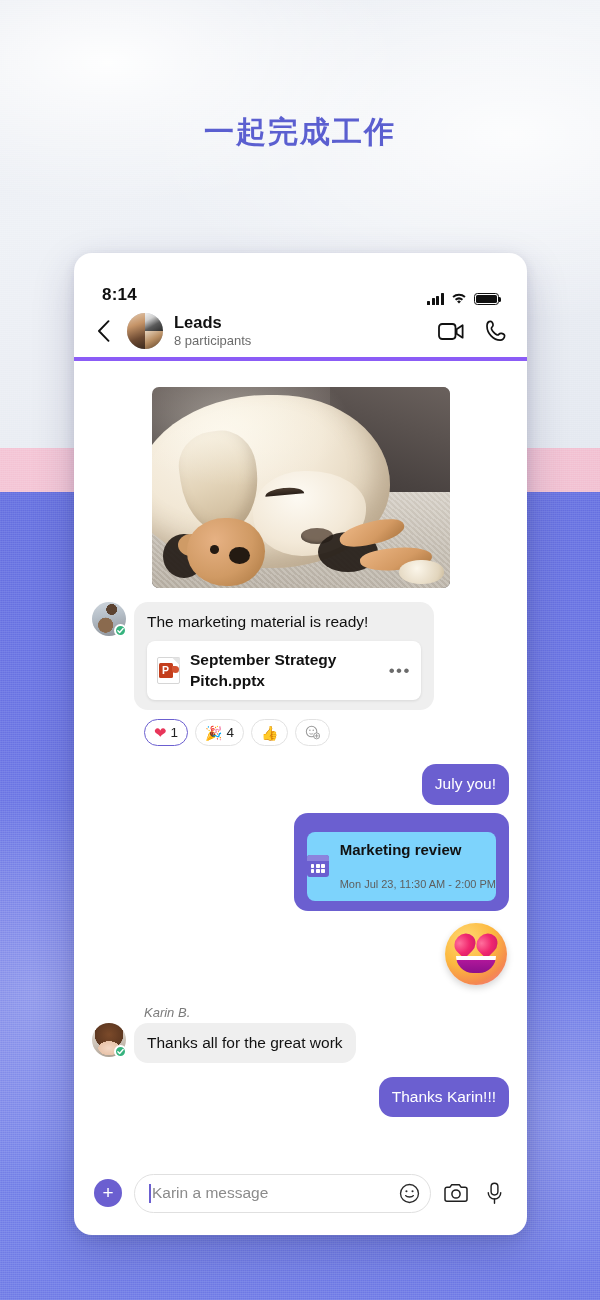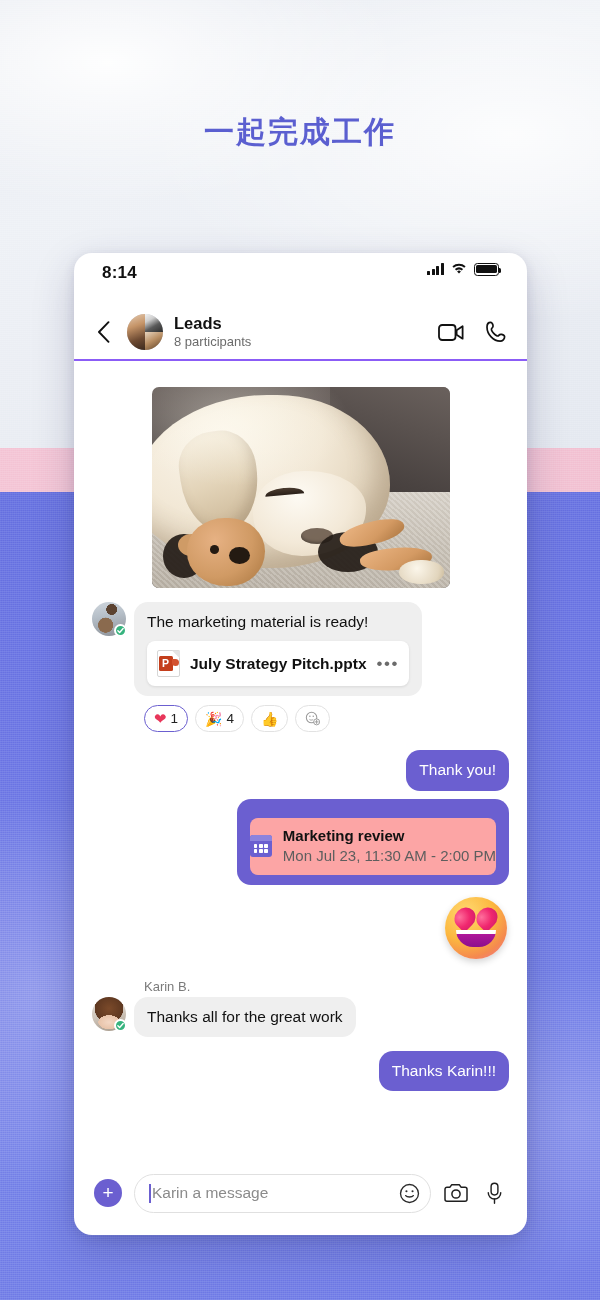--- a/index.html
+++ b/index.html
@@ -57,21 +57,21 @@
     background: #fff;
     border-radius: 18px;
     box-shadow: 0 16px 42px rgba(40,40,90,.22), 0 3px 12px rgba(40,40,90,.12);
     overflow: hidden;
     display: flex; flex-direction: column;
   }
 
   
   .statusbar {
     height: 52px; flex: none;
-    display: flex; align-items: flex-start; justify-content: space-between;
+    display: flex; align-items: flex-end; justify-content: space-between;
     padding: 10px 28px 0 28px;
   }
   .status-time { font-size: 17px; font-weight: bold; color: #101010; letter-spacing: .2px; }
   .status-icons { display: flex; align-items: center; gap: 7px; }
   .sig { display: flex; align-items: flex-end; gap: 1.7px; height: 12px; }
   .sig i { display: block; width: 3px; background: #111; border-radius: .6px; }
   .sig i:nth-child(1){height:4px}.sig i:nth-child(2){height:6.5px}
   .sig i:nth-child(3){height:9px}.sig i:nth-child(4){height:12px}
   .batt {
     width: 25px; height: 12.5px; border: 1.4px solid #111; border-radius: 3.4px;
@@ -81,21 +81,21 @@
     content:""; position:absolute; right:-3.4px; top:3.6px;
     width:2.2px;height:5px;background:#111;border-radius:0 1.5px 1.5px 0;
   }
   .batt span { display:block; height:100%; width:100%; background:#111; border-radius:1.6px; }
 
   
   .chat-header {
     flex: none; height: 56px;
     display: flex; align-items: center; gap: 11px;
     padding: 0 20px 0 16px;
-    border-bottom: 2px solid #8b5cf6;
+    border-bottom: 4px solid #8b5cf6;
   }
   .back-btn {
     width: 26px; height: 26px; flex: none;
     display: flex; align-items: center; justify-content: center;
     cursor: pointer;
   }
   .back-btn svg { display: block; }
 
   .group-avatar {
     width: 36px; height: 36px; border-radius: 50%;
@@ -265,38 +265,38 @@
   }
   .ppt-icon .chip {
     position:absolute; left:15px; top:9px; width:7px;height:7px;
     background:#d35230; border-radius: 0 50% 50% 50%;
   }
   .file-name { flex: 1; font-size: 15.5px; font-weight: bold; color: #111; }
   .dots { color: #6b6b6b; font-size: 17px; letter-spacing: 1.5px; cursor: pointer; }
 
   
   .cal-card {
-    margin-top: 9px; background: #fca5a5; border-radius: 8px;
+    margin-top: 9px; background: #7dd3fc; border-radius: 8px;
     padding: 9px 0; display: flex; align-items: center; gap: 11px;
   }
   .cal-icon { width: 22px; height: 22px; flex: none; position: relative; }
   .cal-icon .body {
     position: absolute; inset: 0; border-radius: 3px;
     background: #6b5fd0;
   }
   .cal-icon .top { position:absolute; left:0; top:0; width:100%; height:6px;
     background:#8c83de; border-radius:3px 3px 0 0; }
   .cal-icon .grid {
     position: absolute; left: 4px; top: 9px; right: 4px; bottom: 4px;
     display: grid; grid-template-columns: repeat(3,1fr); grid-template-rows: repeat(2,1fr); gap: 1.5px;
   }
   .cal-icon .grid i { background: #fff; border-radius: .7px; }
   .cal-texts { line-height: 1.22; }
   .cal-title { font-size: 15px; font-weight: bold; color: #111; }
-  .cal-time { font-size: 15px; color: #5e5e5e; margin-top: 2px; }
+  .cal-time { font-size: 11px; color: #5e5e5e; margin-top: 19px; }
 
   
   .reactions { display: flex; gap: 7px; margin: 9px 0 0 52px; }
   .pill {
     height: 27px; border-radius: 14px; border: 1.4px solid #e2e2e2;
     background: #fff; display: flex; align-items: center; gap: 4px;
     padding: 0 9px; font-size: 13.5px; color: #222; cursor: pointer;
   }
   .pill.active { border-color: #6b5fd0; }
   .pill .emo { font-size: 14px; line-height: 1; }
@@ -453,21 +453,21 @@
       </div>
       <div class="bubble in">
         <div>The marketing material is ready!</div>
         <div class="file-card">
           <div class="ppt-icon">
             <div class="page"></div>
               <div class="fold"></div>
             <div class="sq">P</div>
               <div class="chip"></div>
           </div>
-          <div class="file-name">July Strategy Pitch.pptx</div>
+          <div class="file-name">September Strategy Pitch.pptx</div>
           <div class="dots">•••</div>
         </div>
       </div>
     </div>
 
     <div class="reactions">
       <div class="pill active heart">
         <span class="emo">❤</span>
         <span>1</span>
       </div>
@@ -484,21 +484,21 @@
           <circle cx="5.2" cy="5.6" r=".8" fill="#9a9a9a"></circle>
           <circle cx="8.8" cy="5.6" r=".8" fill="#9a9a9a"></circle>
           <path d="M4.8 9c.7.9 3.1.9 3.9 0" fill="none" stroke="#9a9a9a" stroke-width="1"></path>
           <circle cx="12.4" cy="11.6" r="3.2" fill="#fff" stroke="#9a9a9a" stroke-width="1"></circle>
           <path d="M12.4 9.9v3.4M10.7 11.6h3.4" stroke="#9a9a9a" stroke-width="1" stroke-linecap="round"></path>
         </svg>
       </div>
     </div>
 
     <div class="msg-row out" style="margin-top:18px;">
-      <div class="bubble out">Thank you!</div>
+      <div class="bubble out">July you!</div>
     </div>
 
     <div class="msg-row out" style="margin-top:8px;">
       <div class="bubble out lg">
         <div class="cal-card">
           <div class="cal-icon">
             <div class="body"></div>
               <div class="top"></div>
             <div class="grid">
                 <i></i>
@@ -518,21 +518,21 @@
     </div>
 
     <div class="sticker-row">
       <div class="sticker">
         <div class="eye l"></div>
         <div class="eye r"></div>
         <div class="mouth"></div>
       </div>
     </div>
 
-    <div class="sender-name" style="margin-top:20px;">Karin B.</div>
+    <div class="sender-name" style="margin-top:20px;font-style:italic;">Karin B.</div>
     <div class="msg-row">
       <div class="avatar karin">
         <div class="pic"></div>
         <div class="badge">
           <svg width="7" height="7" viewBox="0 0 8 8">
             <path d="M1 4.2 3 6.2 7 1.8" fill="none" stroke="#fff" stroke-width="1.6" stroke-linecap="round" stroke-linejoin="round"></path>
           </svg>
         </div>
       </div>
       <div class="bubble in">Thanks all for the great work</div>

